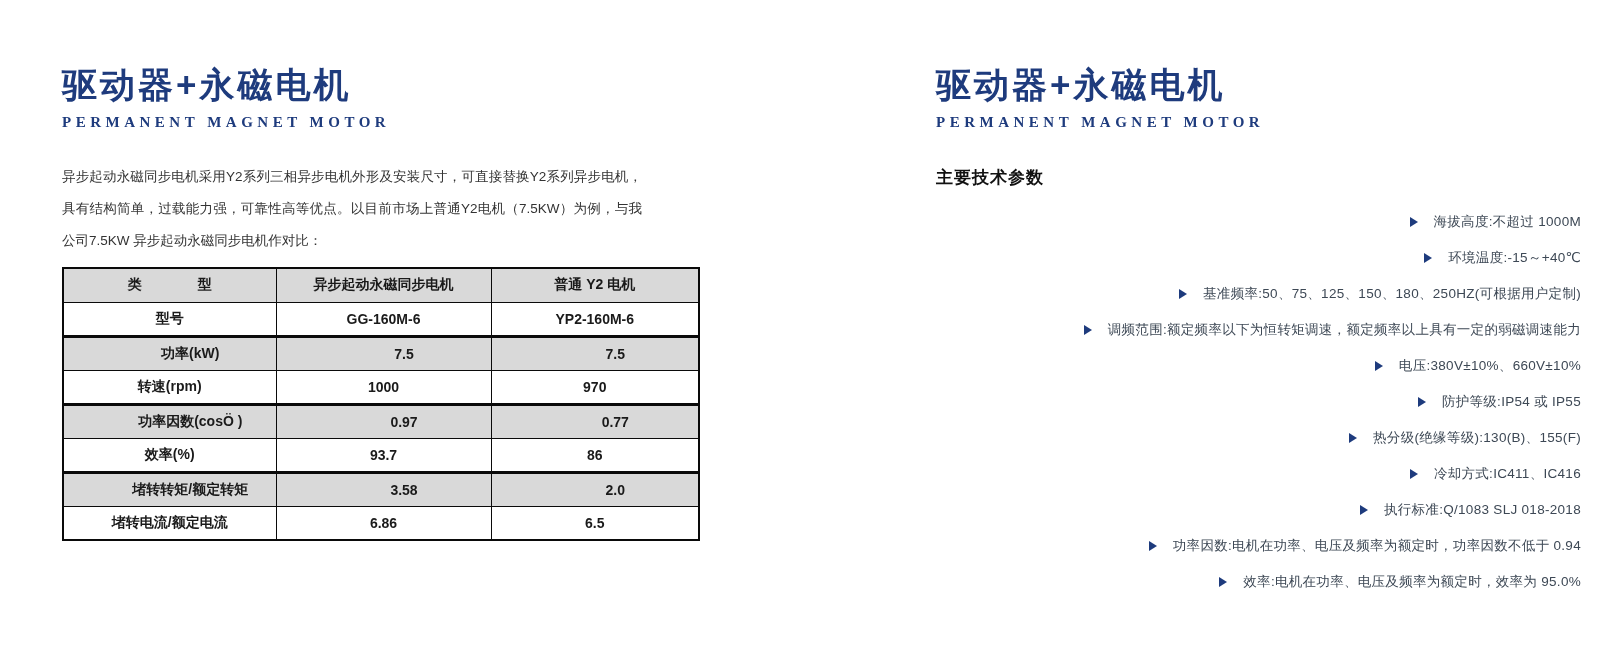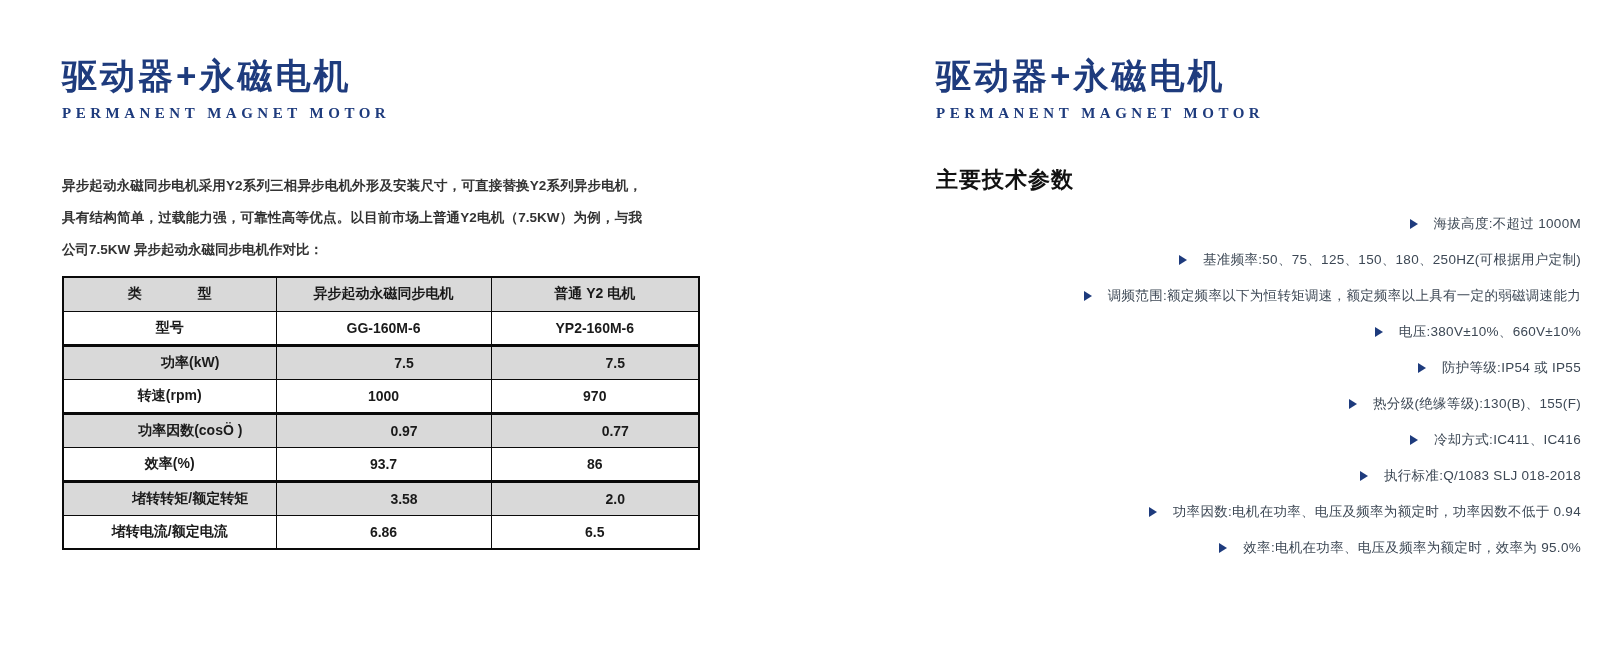--- a/index.html
+++ b/index.html
@@ -1,55 +1,55 @@
 <!DOCTYPE html>
 <html><head>
 <meta charset="utf-8">
 <style>
   * { margin:0; padding:0; box-sizing:border-box; }
   html,body { background:#fff; }
   .page {
     position:relative; width:1600px; height:668px; background:#ffffff;
     overflow:hidden; font-family:"Liberation Sans","DejaVu Sans",sans-serif;
   }
-  .col { position:absolute; top:56px; }
+  .col { position:absolute; top:65px; }
   .col-left  { left:62px;  width:650px; }
   .col-right { left:936px; width:645px; }
 
   .title {
     font-size:35px; font-weight:900; color:#1e3b7d;
     letter-spacing:3px; line-height:40px; white-space:nowrap;
   }
   .subtitle {
     margin-top:8px; font-size:15px; font-weight:800; color:#1e3b7d;
     letter-spacing:4.5px; line-height:19px; white-space:nowrap;font-family:Liberation Serif, serif;
   }
 
   
   .intro {
-    margin-top:47px; width:580px; font-size:13.5px; font-weight:700;
+    margin-top:29px; width:580px; font-size:13.5px; font-weight:400;
     color:#333333; line-height:32px; text-align:justify;
   }
   .cmp-table {
     margin-top:10px; width:636px; border-collapse:collapse;
     border:2px solid #0a0a0a; table-layout:fixed;
   }
   .cmp-table th, .cmp-table td {
     border:1px solid #0a0a0a; height:34px; text-align:center;
     vertical-align:middle; font-size:14px; font-weight:700; color:#1a1a1a;
     padding:0 4px;
     margin-left:24px;
   }
   .cmp-table thead th { background:#d9d9d9; }
   .cmp-table tr.gray td { background:#d9d9d9; }
   .cmp-table tr.thick td { border-top-width:3px;padding-left:45px; }
 
   
   .section-heading {
-    margin-top:47px; font-size:22px; font-weight:800; color:#111111;
+    margin-top:36px; font-size:17px; font-weight:800; color:#111111;
     letter-spacing:1px; line-height:20px;
   }
   .specs { margin-top:25px; list-style:none; padding-left:5px; }
   .specs li { display:flex; align-items:center; margin-bottom:19px;justify-content:flex-end; }
   .tri {
     display:inline-block; width:0; height:0; flex:0 0 auto;
     border-left:8px solid #1e3b7d;
     border-top:5.5px solid transparent;
     border-bottom:5.5px solid transparent;
     margin-right:16px;
@@ -125,20 +125,24 @@
     <div class="title">驱动器+永磁电机</div>
     <div class="subtitle">PERMANENT MAGNET MOTOR</div>
     <div class="section-heading">主要技术参数</div>
     <ul class="specs">
         <li>
           <span class="tri"></span>
           <span class="spec-text">海拔高度:不超过 1000M</span>
         </li>
         <li>
           <span class="tri"></span>
+          <span class="spec-text">环境温度:-15～+40℃</span>
+        </li>
+        <li>
+          <span class="tri"></span>
           <span class="spec-text">基准频率:50、75、125、150、180、250HZ(可根据用户定制)</span>
         </li>
         <li>
           <span class="tri"></span>
           <span class="spec-text">调频范围:额定频率以下为恒转矩调速，额定频率以上具有一定的弱磁调速能力</span>
         </li>
         <li>
           <span class="tri"></span>
           <span class="spec-text">电压:380V±10%、660V±10%</span>
         </li>

